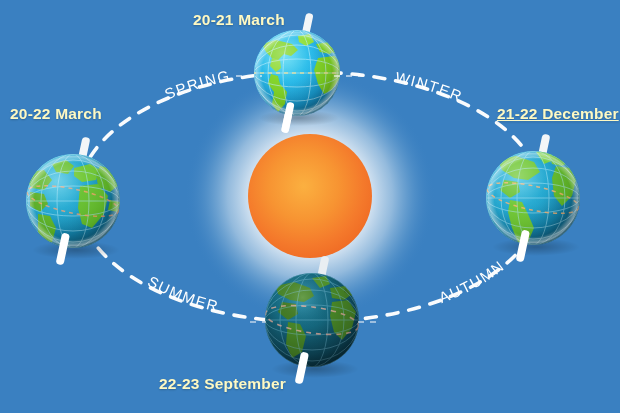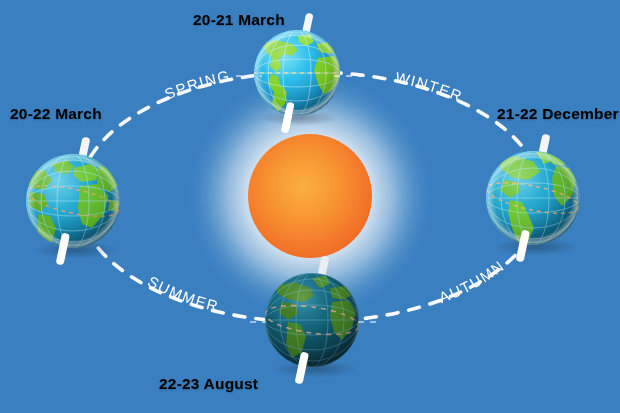--- a/index.html
+++ b/index.html
@@ -16,32 +16,32 @@
     background: #3a80c1;
   }
   #scene {
     position: absolute;
     inset: 0;
     width: 620px;
     height: 413px;
   }
   .lbl {
     position: absolute;
-    color: #000000;
+    color: #fef9c3;
     font-family: "Liberation Sans", sans-serif;
     font-size: 15.5px;
     font-weight: 700;
     letter-spacing: .2px;
     white-space: nowrap;
     line-height: 1;
     text-shadow: 0 1px 2px rgba(0,0,0,.22);
   }
   #lbl-march    { left: 193px; top: 12px; }
   #lbl-june     { left: 10px;  top: 106px; }
-  #lbl-december { left: 497px; top: 106px; }
+  #lbl-december { left: 497px; top: 106px; text-decoration: underline; }
   #lbl-september{ left: 159px; top: 376px; }
 </style>
 </head>
 <body>
 
 <div id="stage">
 
   <svg id="scene" viewBox="0 0 620 413">
     <defs>
 
@@ -350,15 +350,15 @@
       </text>
     </g>
   </svg>
 
   <div class="lbl" id="lbl-march">20-21 March</div>
 
   <div class="lbl" id="lbl-june">20-22 March</div>
 
   <div class="lbl" id="lbl-december">21-22 December</div>
 
-  <div class="lbl" id="lbl-september">22-23 August</div>
+  <div class="lbl" id="lbl-september">22-23 September</div>
 
 </div>
 
 </body></html>

